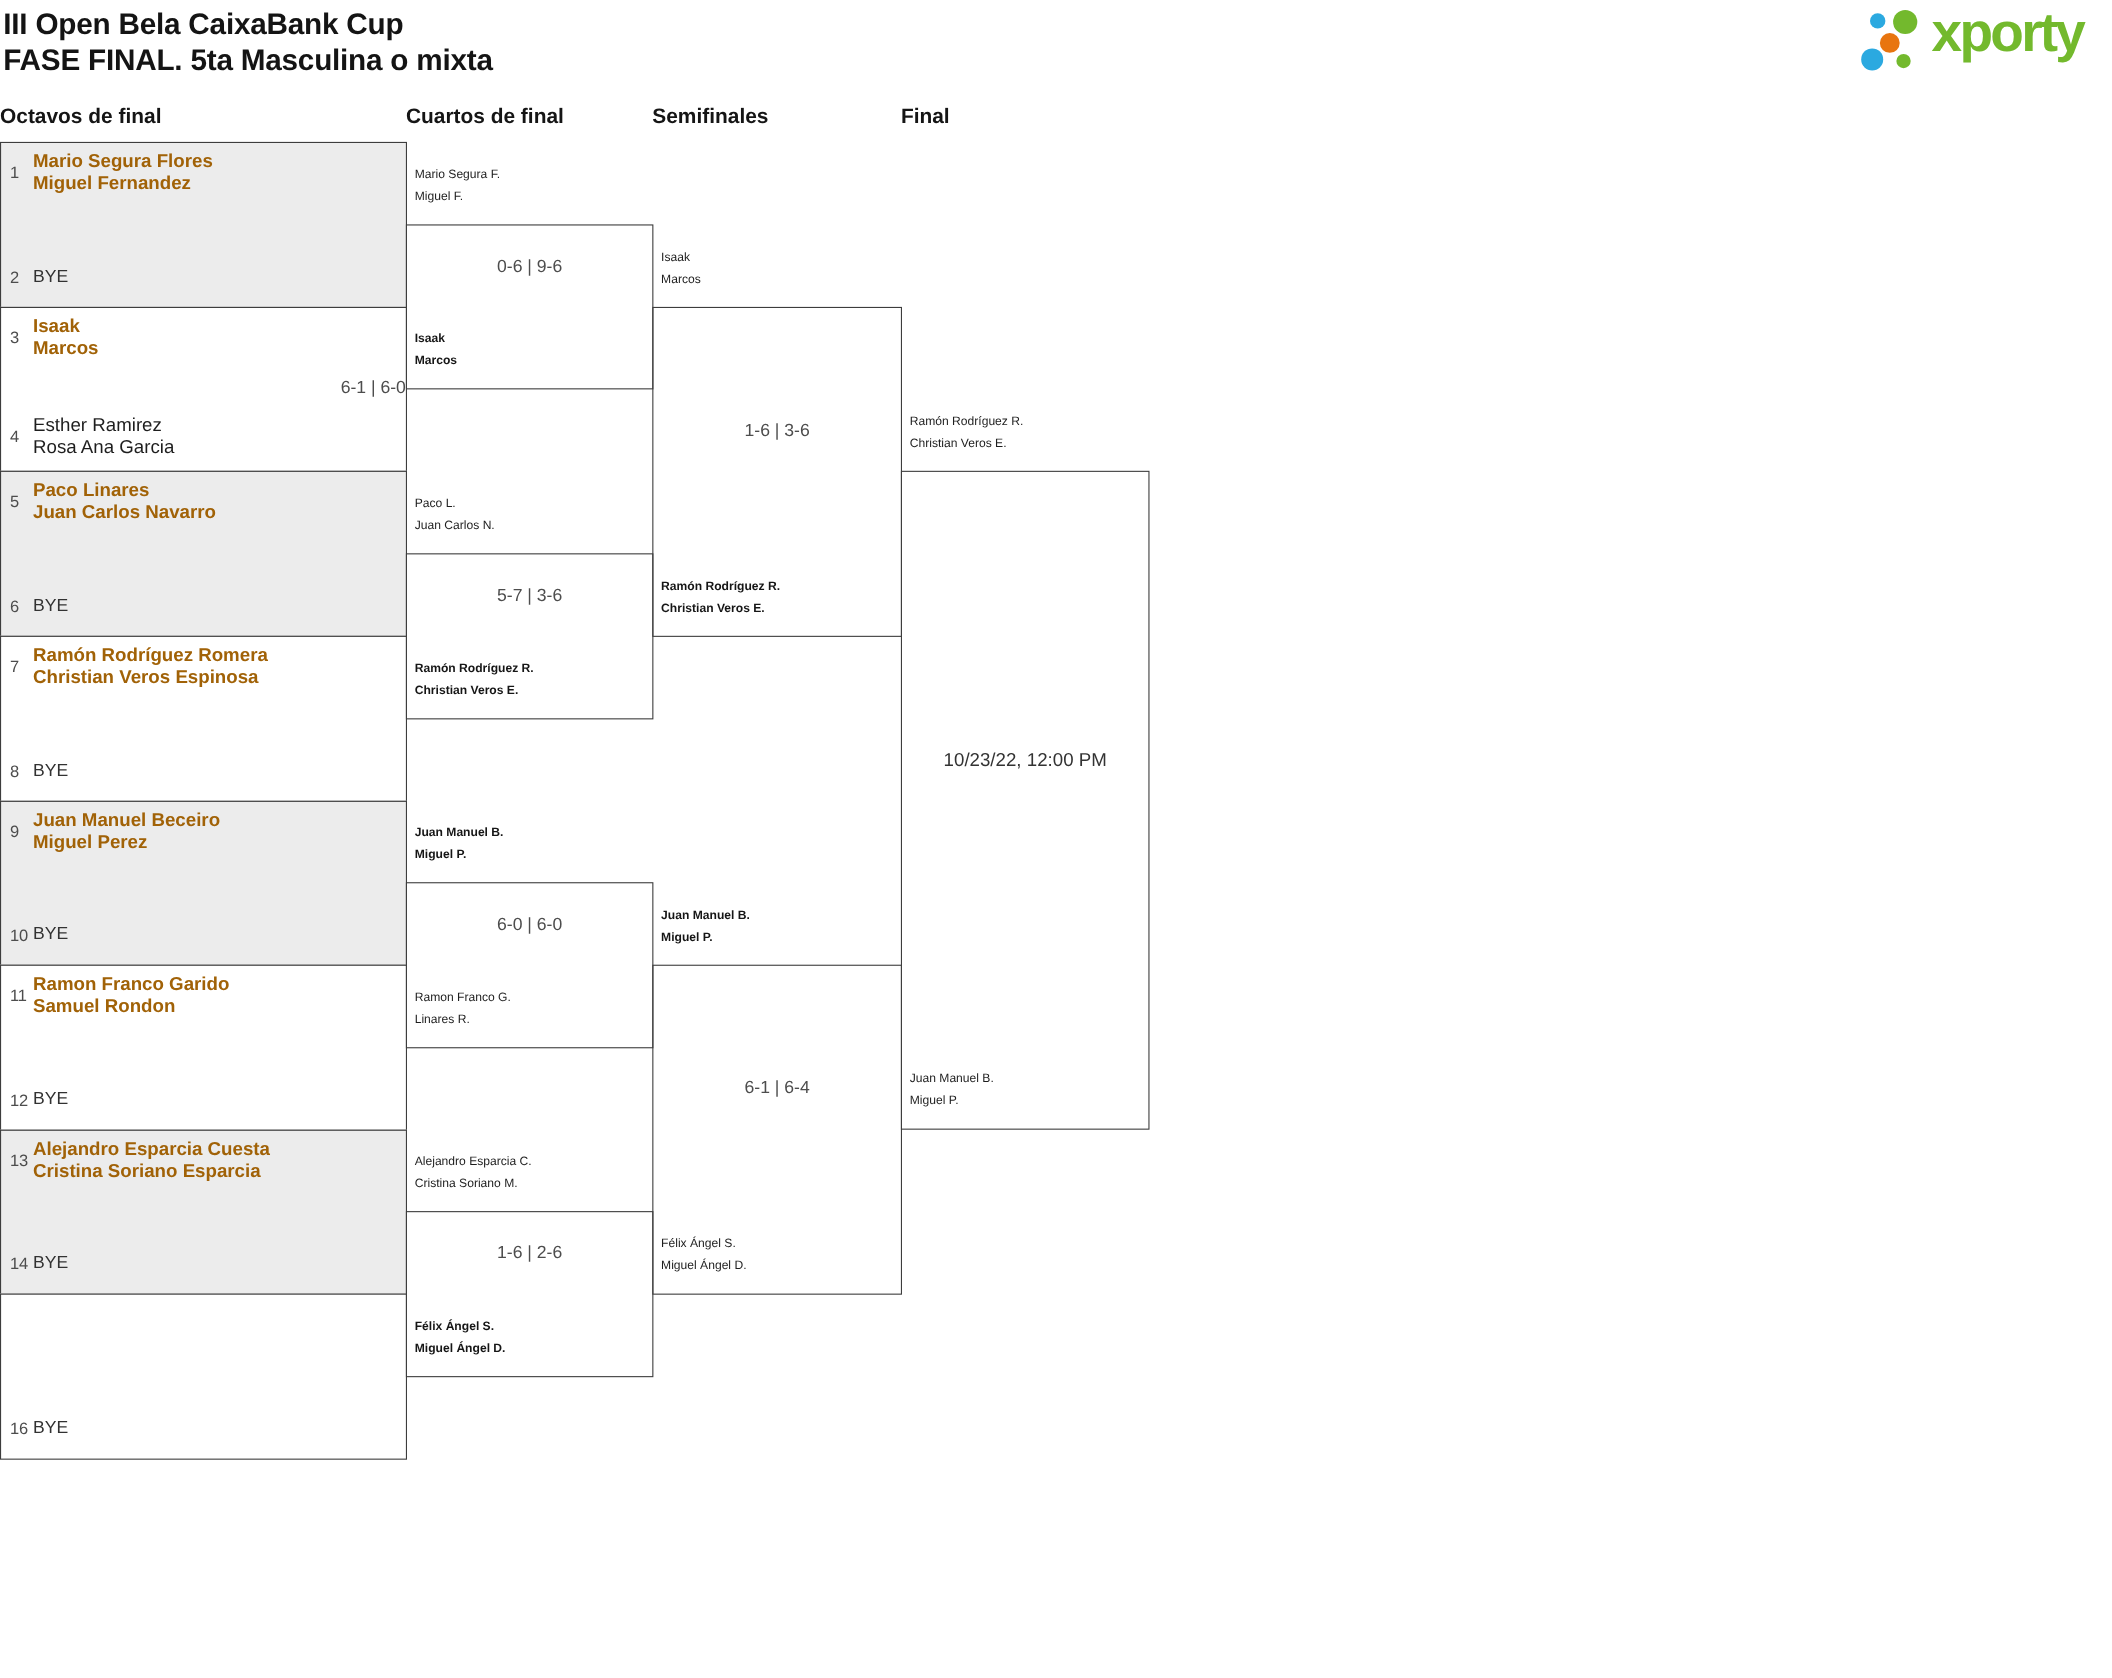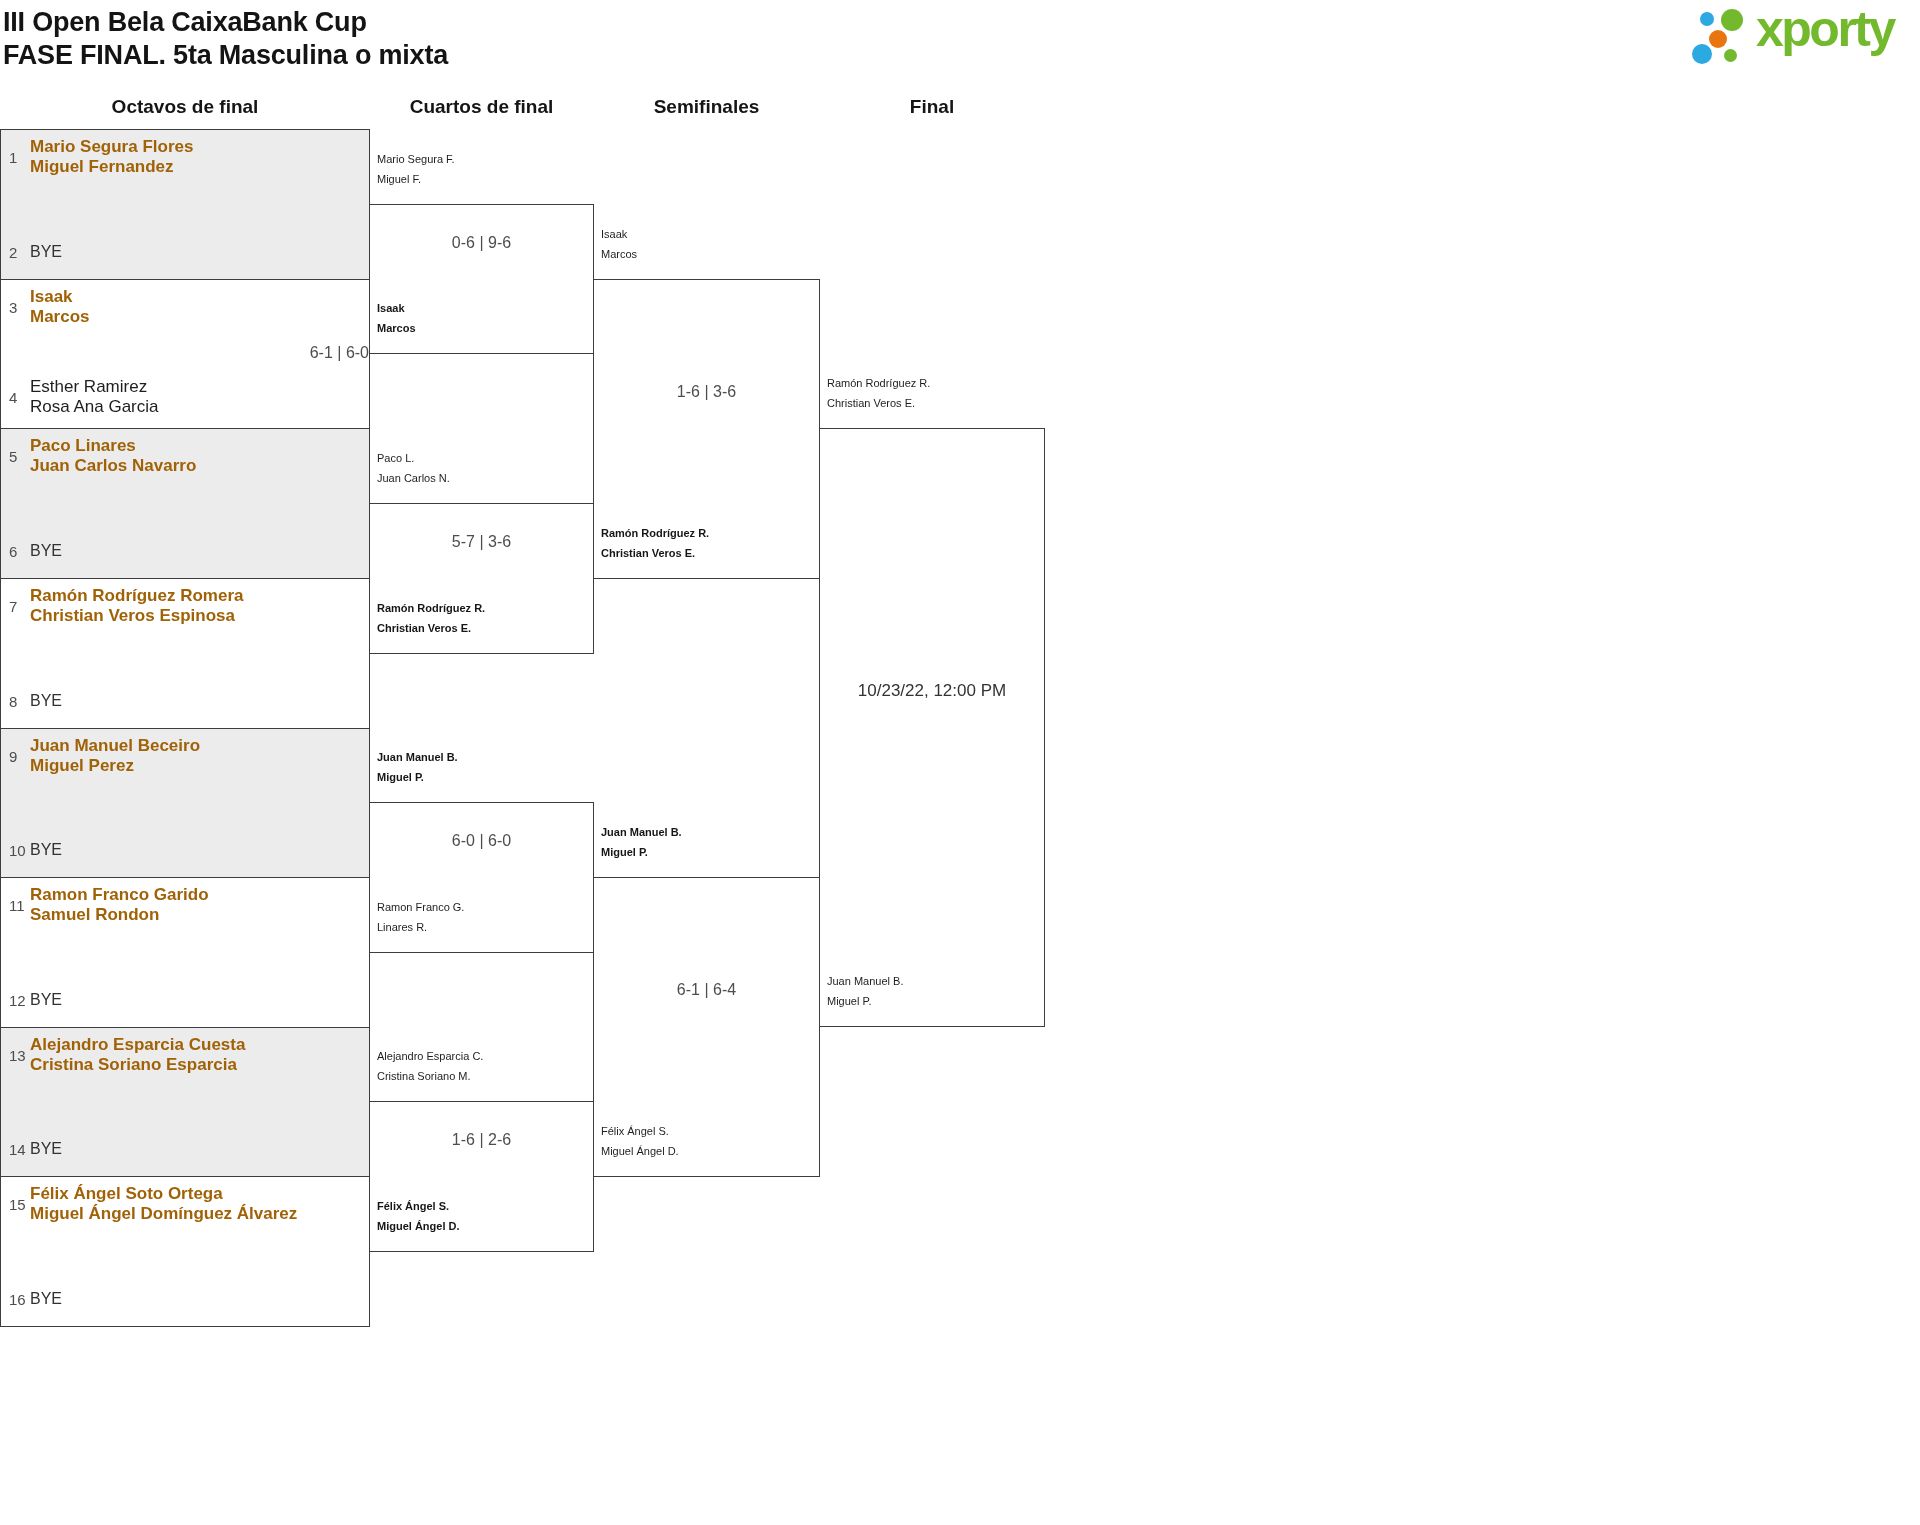--- a/index.html
+++ b/index.html
@@ -2,21 +2,21 @@
 <html><head>
 <meta charset="utf-8">
 <style>
   html,body{margin:0;padding:0;background:#ffffff;}
   #canvas{
     position:relative;width:1920px;height:1525px;background:#ffffff;
     font-family:"Liberation Sans", sans-serif;color:#1e1e1e;overflow:hidden;
   }
   .title{position:absolute;left:3px;top:6px;font-size:27px;line-height:33px;
          font-weight:700;color:#141414;letter-spacing:-0.2px;}
-  .colhead{position:absolute;top:96px;text-align:center;font-size:19px;
+  .colhead{position:absolute;top:96px;text-align:left;font-size:19px;
            font-weight:700;color:#151515;}
   .box{position:absolute;border:1px solid #3d3d3d;box-sizing:border-box;}
   .r16{left:0;width:370px;background:#ffffff;}
   .r16.shade{background:#ececec;}
   .hollow{background:transparent;}
   .prow{position:absolute;left:8px;right:4px;display:flex;align-items:center;}
   .prow-top{top:7px;}
   .prow-bot{bottom:11px;}
   .prow-bot.bye-row{bottom:17px;}
   .seed{width:21px;flex:0 0 21px;font-size:15px;color:#4d4d4d;}
@@ -154,27 +154,20 @@
           <div>Cristina Soriano Esparcia</div>
       </div>
     </div>
     <div class="prow prow-bot bye-row">
       <span class="seed">14</span>
       <div class="names bye">BYE</div>
     </div>
   </div>
 
   <div class="box r16" style="top:1176px;height:151px">
-    <div class="prow prow-top">
-      <span class="seed">15</span>
-      <div class="names w">
-        <div>Félix Ángel Soto Ortega</div>
-          <div>Miguel Ángel Domínguez Álvarez</div>
-      </div>
-    </div>
     <div class="prow prow-bot bye-row">
       <span class="seed">16</span>
       <div class="names bye">BYE</div>
     </div>
   </div>
 
   <div class="box hollow" style="left:369px;top:204px;width:225px;height:150px"></div>
   <div class="box hollow" style="left:369px;top:503px;width:225px;height:151px"></div>
   <div class="box hollow" style="left:369px;top:802px;width:225px;height:151px"></div>
   <div class="box hollow" style="left:369px;top:1101px;width:225px;height:151px"></div>

